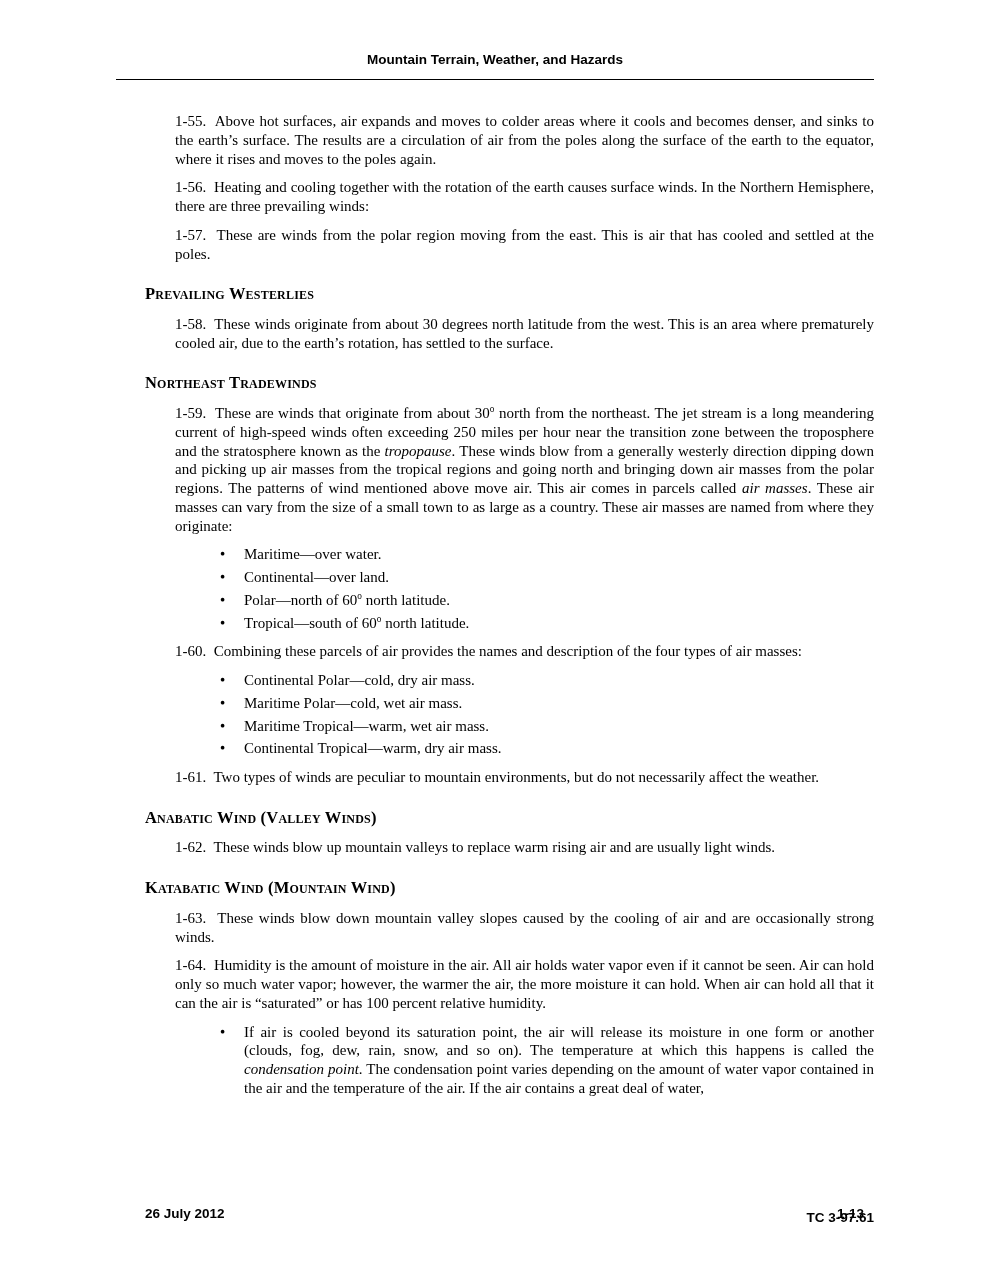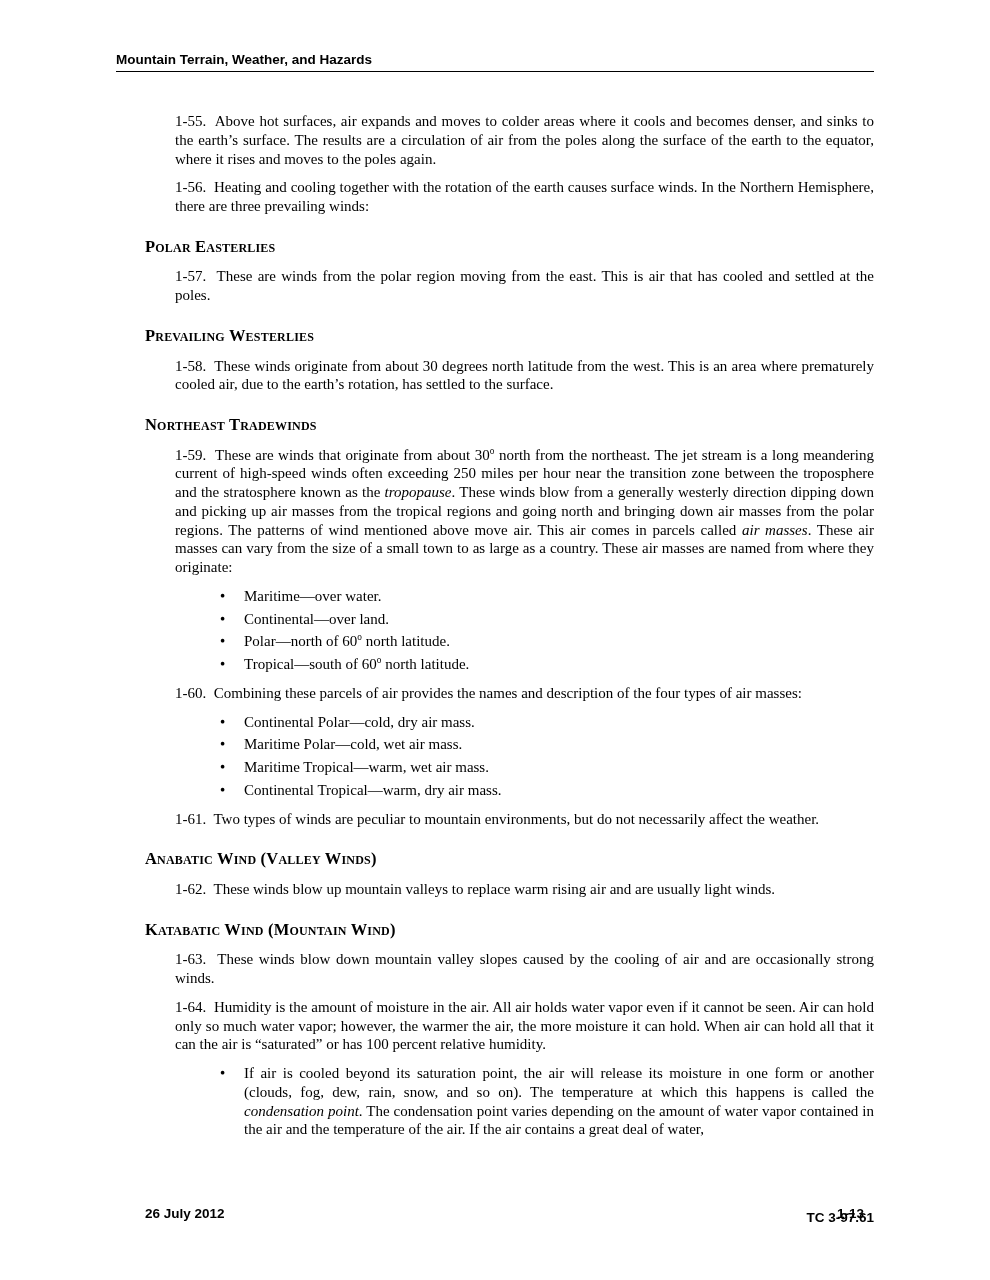--- a/index.html
+++ b/index.html
@@ -7,24 +7,24 @@
   body {
     width: 990px; height: 1280px;
     background: #ffffff;
     font-family: "Liberation Serif", serif;
     color: #000000;
   }
   .page { position: relative; width: 990px; height: 1280px; overflow: hidden; background: #ffffff; }
 
   .header {
     position: absolute; top: 52px; left: 116px; width: 758px;
-    text-align: left;
+    text-align: center;
     font-family: "Liberation Sans", sans-serif;
     font-weight: bold; font-size: 13.5px;
-    padding-bottom: 4px;
+    padding-bottom: 12px;
     border-bottom: 1.5px solid #000000;
   }
 
   .content {
     position: absolute; top: 112px; left: 145px; width: 729px;
     font-size: 15px; line-height: 1.25;
   }
   .body-para { margin: 0 0 10px 30px; text-align: justify; }
   .sub-heading {
     font-family: "Liberation Serif", serif;
@@ -61,21 +61,20 @@
   <div class="header">
     <span>Mountain Terrain, Weather, and Hazards</span>
   </div>
 
   <div class="content">
 
     <p class="body-para">1-55.&nbsp; Above hot surfaces, air expands and moves to colder areas where it cools and becomes denser, and sinks to the earth’s surface. The results are a circulation of air from the poles along the surface of the earth to the equator, where it rises and moves to the poles again.</p>
 
     <p class="body-para">1-56.&nbsp; Heating and cooling together with the rotation of the earth causes surface winds. In the Northern Hemisphere, there are three prevailing winds:</p>
 
-    <h3 class="sub-heading">Polar Easterlies</h3>
 
     <p class="body-para">1-57.&nbsp; These are winds from the polar region moving from the east. This is air that has cooled and settled at the poles.</p>
 
     <h3 class="sub-heading">Prevailing Westerlies</h3>
 
     <p class="body-para">1-58.&nbsp; These winds originate from about 30 degrees north latitude from the west. This is an area where prematurely cooled air, due to the earth’s rotation, has settled to the surface.</p>
 
     <h3 class="sub-heading">Northeast Tradewinds</h3>
 
     <p class="body-para"><span>1-59.&nbsp; These are winds that originate from about 30</span><sup>o</sup><span> north from the northeast. The jet stream is a long meandering current of high-speed winds often exceeding 250 miles per hour near the transition zone between the troposphere and the stratosphere known as the </span><i>tropopause</i><span>. These winds blow from a generally westerly direction dipping down and picking up air masses from the tropical regions and going north and bringing down air masses from the polar regions. The patterns of wind mentioned above move air. This air comes in parcels called </span><i>air masses</i><span>. These air masses can vary from the size of a small town to as large as a country. These air masses are named from where they originate:</span></p>

